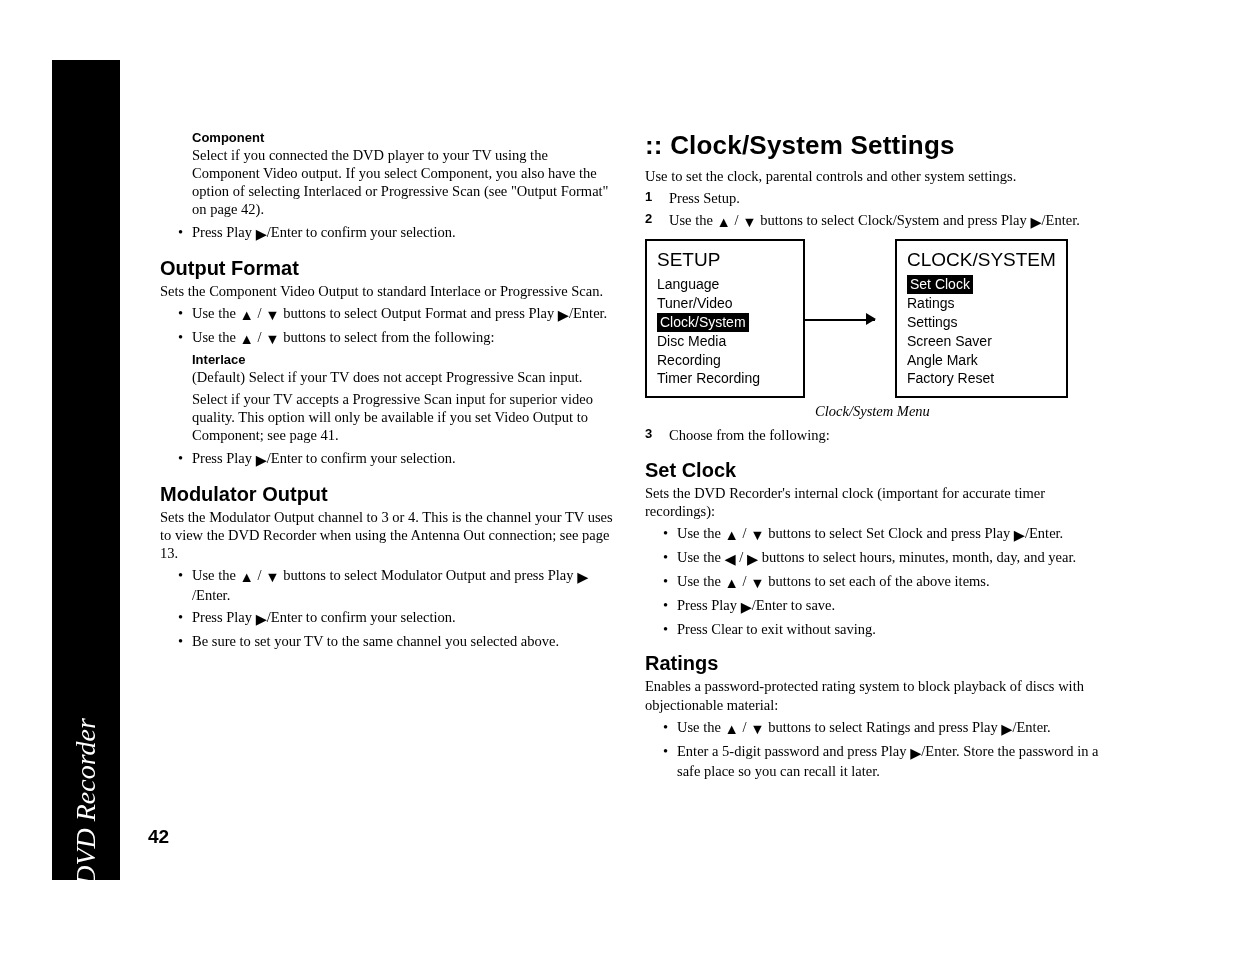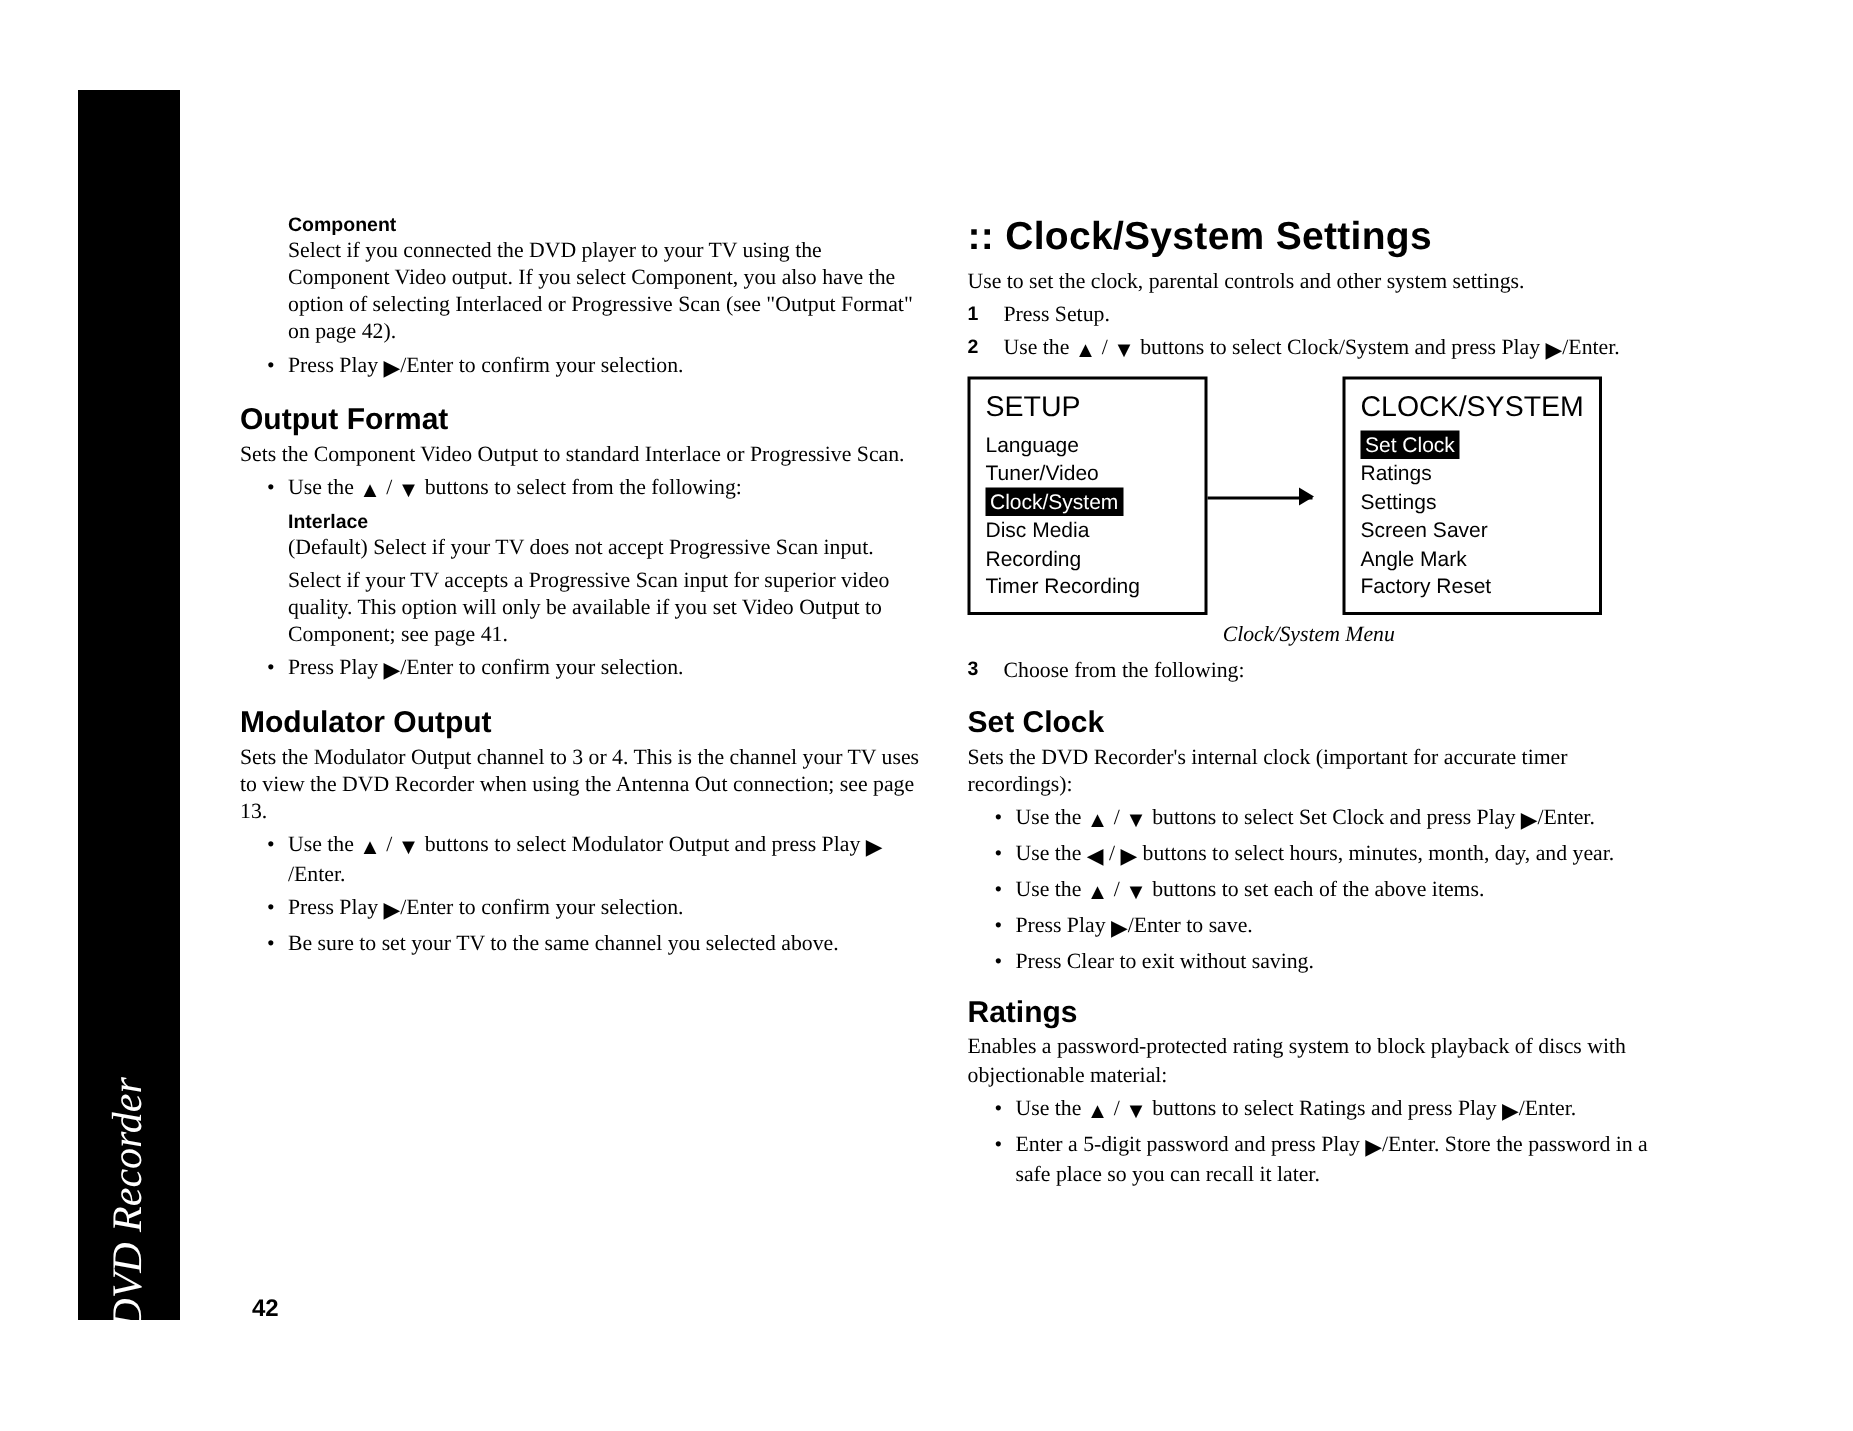--- a/index.html
+++ b/index.html
@@ -26,21 +26,21 @@
     transform-origin: center;
     white-space: nowrap;
     color: #fff;
     font-style: italic;
     font-size: 28px;
     font-family: "Times New Roman", serif;
   }
   .page {
     position: absolute;
     left: 160px;
-    top: 142px;
+    top: 130px;
     width: 940px;
     display: flex;
     gap: 30px;
   }
   .col { flex: 1; }
   h1 {
     font-family: Verdana, Arial, sans-serif;
     font-weight: bold;
     font-size: 26px;
     margin-bottom: 6px;
@@ -63,26 +63,25 @@
   p { margin-bottom: 4px; }
   ul { list-style: none; margin: 4px 0 4px 18px; }
   ul li { position: relative; padding-left: 14px; margin-bottom: 4px; }
   ul li::before { content: "•"; position: absolute; left: 0; }
   ol { list-style: none; margin: 4px 0 4px 0; }
   ol li { position: relative; padding-left: 24px; margin-bottom: 4px; }
   ol .num { position: absolute; left: 0; font-weight: bold; font-family: Verdana, Arial, sans-serif; font-size: 13px; }
   .indent { margin-left: 32px; margin-bottom: 4px; }
   .page-num {
     position: absolute;
-    left: 168px;
+    left: 148px;
     top: 826px;
     font-family: Verdana, Arial, sans-serif;
     font-weight: bold;
-    font-size: 16px;
-    margin-top: 38px;
+    font-size: 19px;
   }
   .icon { display: inline-block; vertical-align: -2px; }
   .menu-fig {
     display: flex;
     align-items: center;
     gap: 20px;
     margin: 8px 0 4px 0;
     font-family: Arial, Helvetica, sans-serif;
   }
   .menu-box {
@@ -132,20 +131,21 @@
       <div class="sub">Component</div>
       <p>Select if you connected the DVD player to your TV using the Component Video output. If you select Component, you also have the option of selecting Interlaced or Progressive Scan (see "Output Format" on page 42).</p>
     </div>
     <ul>
         <li><span>Press Play </span><span class="icon">▶</span><span>/Enter to confirm your selection.</span></li>
       </ul>
 
     <h2>Output Format</h2>
     <p>Sets the Component Video Output to standard Interlace or Progressive Scan.</p>
     <ul>
+      <li><span>Use the </span><span class="icon">▲</span><span> / </span><span class="icon">▼</span><span> buttons to select Output Format and press Play </span><span class="icon">▶</span><span>/Enter.</span></li>
       <li><span>Use the </span><span class="icon">▲</span><span> / </span><span class="icon">▼</span><span> buttons to select from the following:</span></li>
     </ul>
     <div class="indent">
       <div class="sub">Interlace</div>
       <p>(Default) Select if your TV does not accept Progressive Scan input.</p>
     </div>
     <div class="indent">
       <p>Select if your TV accepts a Progressive Scan input for superior video quality. This option will only be available if you set Video Output to Component; see page 41.</p>
     </div>
     <ul>

